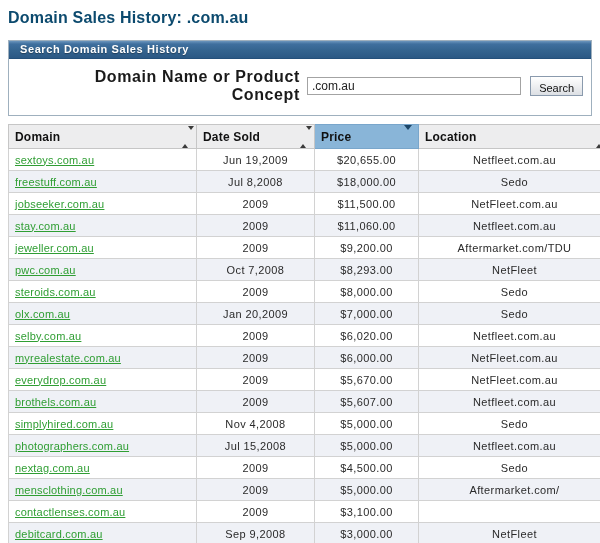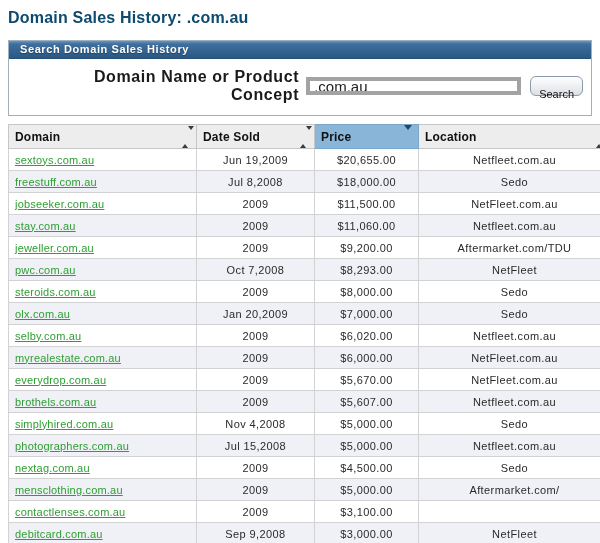--- a/index.html
+++ b/index.html
@@ -47,36 +47,36 @@
     font-size: 16px;
     font-weight: bold;
     color: #1a1a1a;
     letter-spacing: 0.6px;
     text-align: right;
   }
   .search-input {
     margin-left: 7px;
     width: 228px;
     height: 18px;
-    border: 4px solid #a3a3a3;
+    border: 1px solid #a3a3a3;
     font-family: "Liberation Sans", sans-serif;
-    font-size: 15px;
+    font-size: 12px;
     padding: 1px 4px;
     color: #222;
   }
   .search-button {
     margin-left: 9px;
     height: 20px;
-    padding: 11px 8px 2px 8px;
+    padding: 5px 8px 2px 8px;
     font-family: "Liberation Sans", sans-serif;
     font-size: 11px;
     color: #111;
     background: linear-gradient(180deg, #ffffff 0%, #f0f1f3 45%, #dcdfe4 100%);
     border: 1px solid #8a9aad;
-    border-radius: 6px;
+    border-radius: 0;
   }
 
   
   table.sales {
     width: 584px;
     margin-top: 8px;
     border-collapse: collapse;
     table-layout: fixed;
     font-size: 11px;
   }

